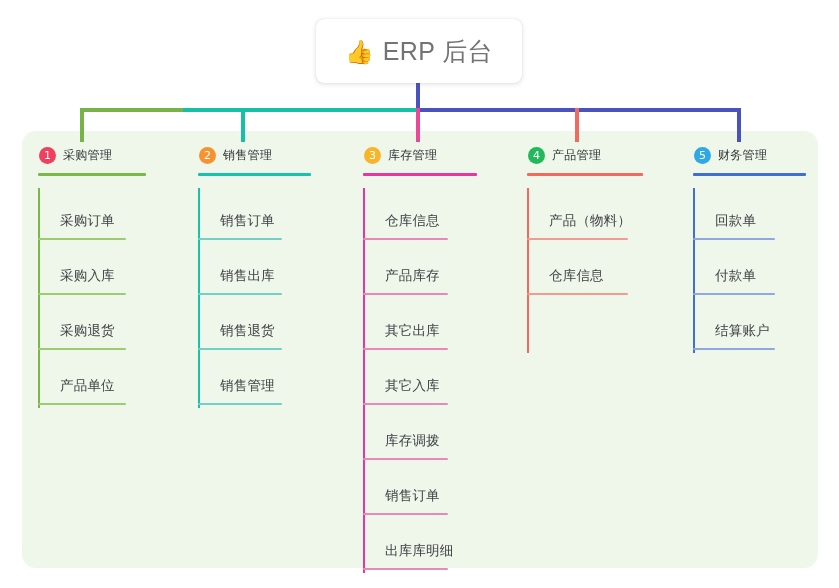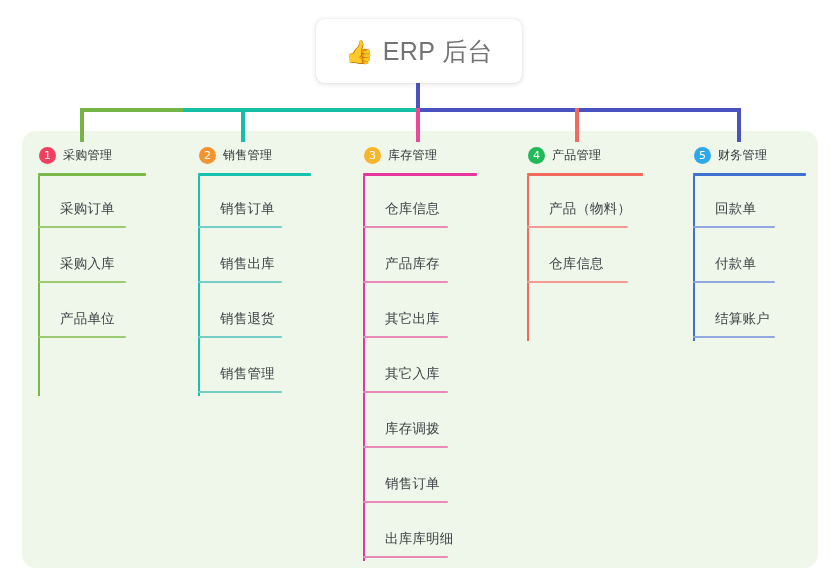--- a/index.html
+++ b/index.html
@@ -104,21 +104,21 @@
   }
   .col-rule {
     height: 3px;
     border-radius: 1px;
     margin-top: 6px;
   }
 
   
   .leaves {
     position: relative;
-    margin-top: 0;
+    margin-top: 12px;
   }
   .leaf {
     position: relative;
     height: 55px;
   }
   .leaf-label {
     position: absolute;
     left: 22px;
     top: 24px;
     font-size: 13.5px;
@@ -179,20 +179,24 @@
           <div class="spine" style="background: rgb(122, 184, 74); height: 220px;"></div>
           <div class="leaf">
             <div class="leaf-label">采购订单</div>
             <div class="leaf-rule" style="width: 88px; background: rgb(156, 203, 114);"></div>
           </div>
           <div class="leaf">
             <div class="leaf-label">采购入库</div>
             <div class="leaf-rule" style="width: 88px; background: rgb(156, 203, 114);"></div>
           </div>
           <div class="leaf">
+            <div class="leaf-label">采购退货</div>
+            <div class="leaf-rule" style="width: 88px; background: rgb(156, 203, 114);"></div>
+          </div>
+          <div class="leaf">
             <div class="leaf-label">产品单位</div>
             <div class="leaf-rule" style="width: 88px; background: rgb(156, 203, 114);"></div>
           </div>
         </div>
       </div>
       <div class="column" style="left: 198px;">
         <div class="col-head">
           <span class="badge" style="background: rgb(245, 147, 49);">2</span>
           <span class="col-title">销售管理</span>
         </div>

